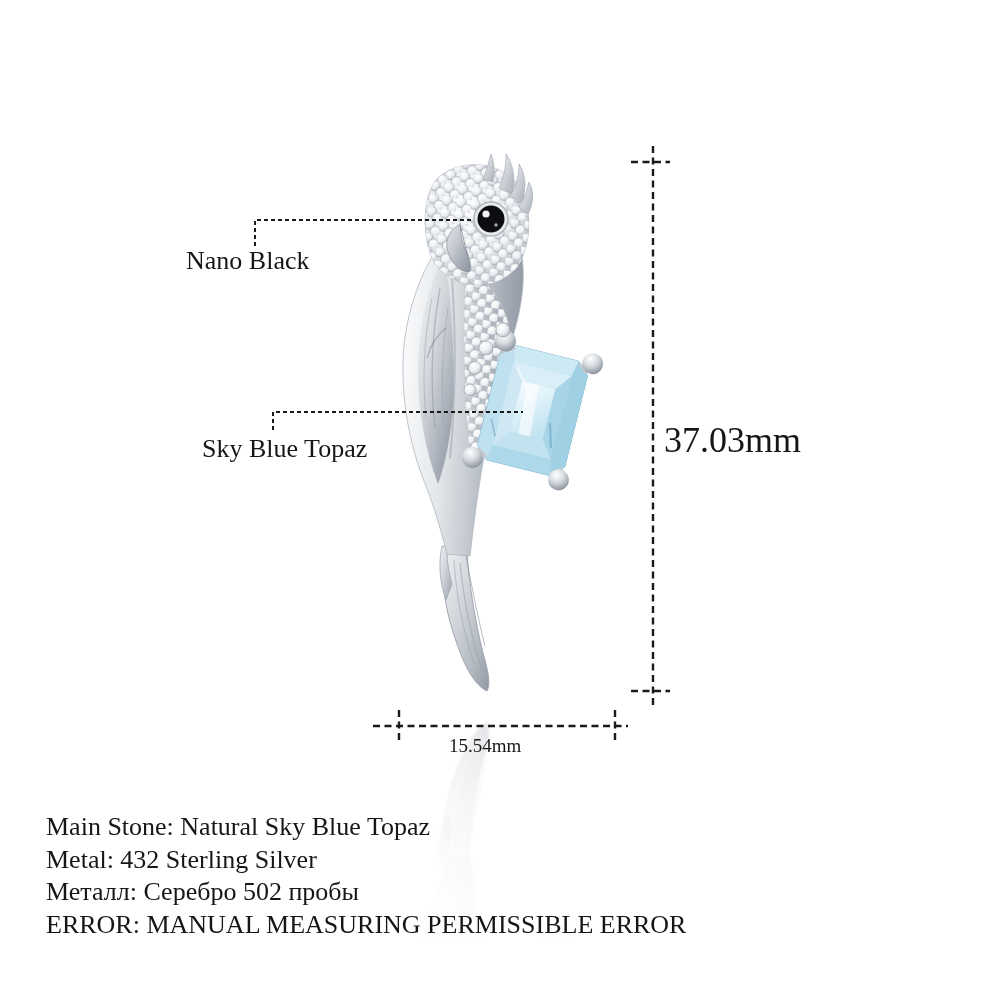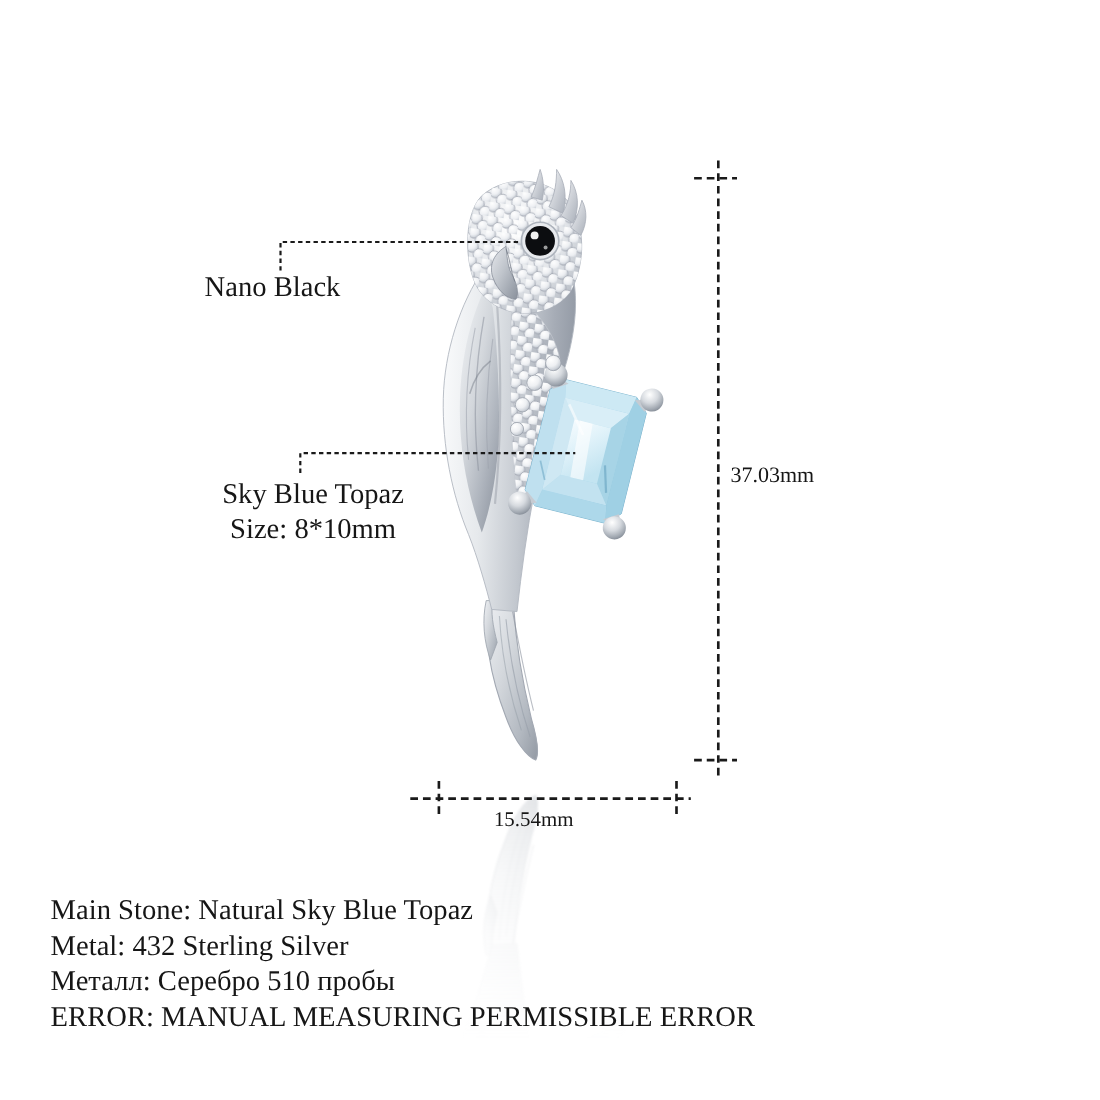--- a/index.html
+++ b/index.html
@@ -200,27 +200,26 @@
       <path d="M373,698 L628,698"></path>
       <path d="M399,682 L399,714"></path>
       <path d="M615,682 L615,714"></path>
     </g>
   </svg>
 
   <div class="label" style="left:186px;top:217px;">Nano Black</div>
 
   <div class="label" style="left:202px;top:405px;text-align:center;">
     <div>Sky Blue Topaz</div>
-    <div>Size: 8*10mm</div>
   </div>
 
-  <div class="dim-value" style="left:664px;top:394px;font-size:20px;">37.03mm</div>
+  <div class="dim-value" style="left:664px;top:394px;font-size:36px;">37.03mm</div>
 
   <div class="dim-value" style="left:449px;top:708px;">15.54mm</div>
 
   <div class="specs">
     <div>Main Stone: Natural Sky Blue Topaz</div>
     <div>Metal: 432 Sterling Silver</div>
-    <div>Металл: Серебро 510 пробы</div>
+    <div>Металл: Серебро 502 пробы</div>
     <div>ERROR: MANUAL MEASURING PERMISSIBLE ERROR</div>
   </div>
 
 </div>
 
 </body></html>

